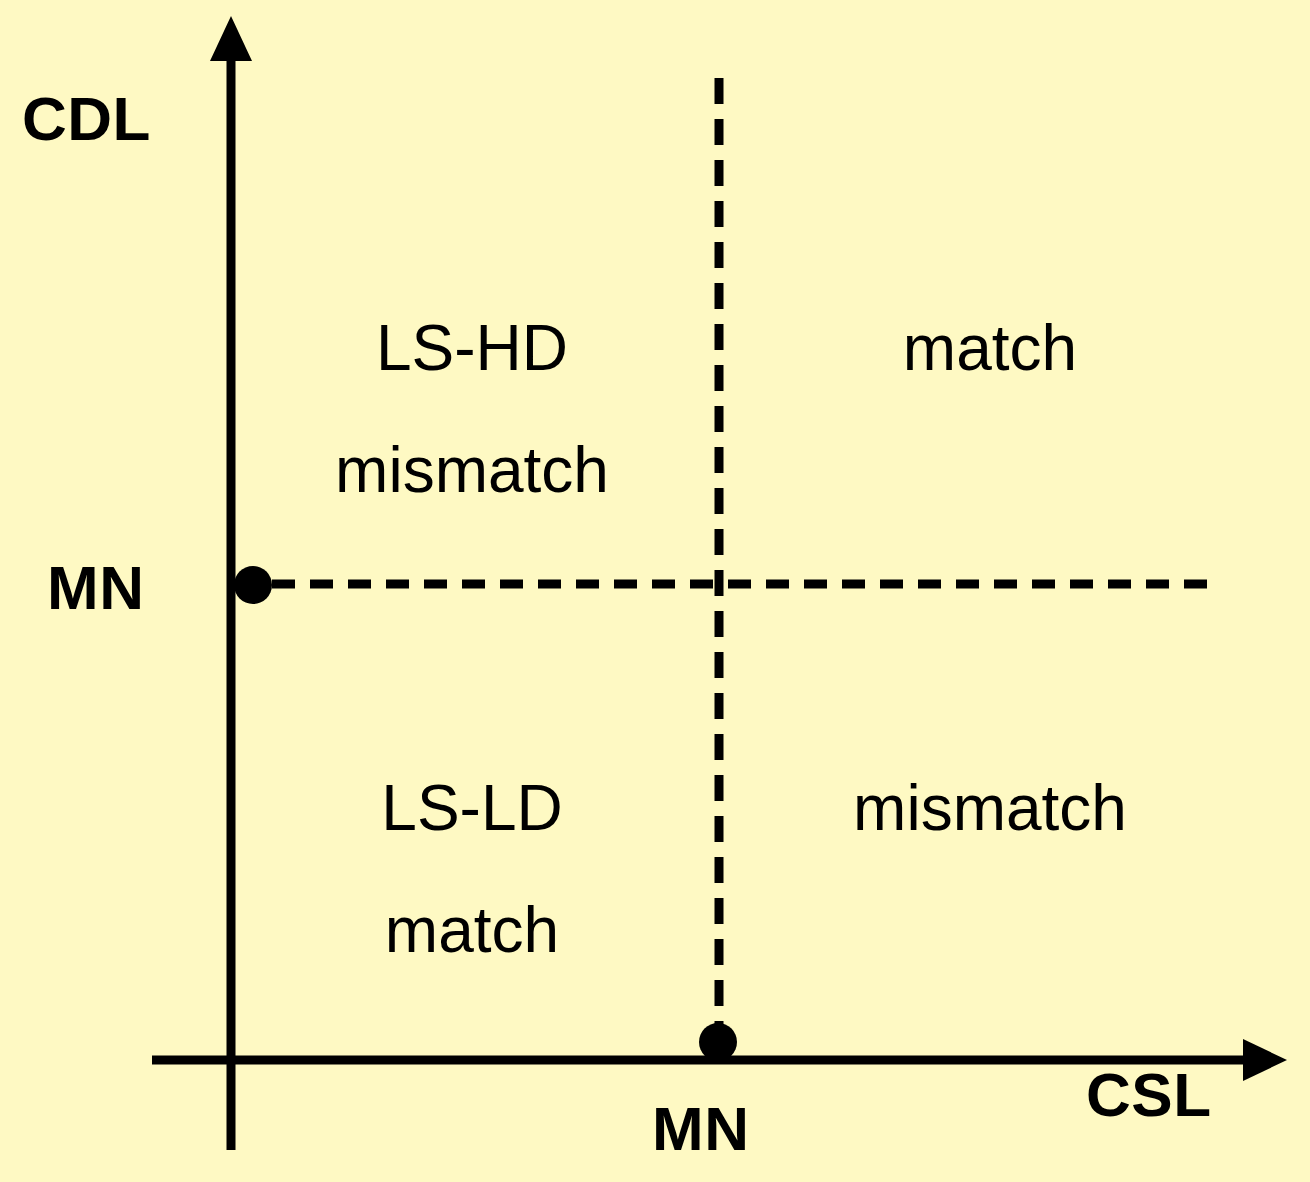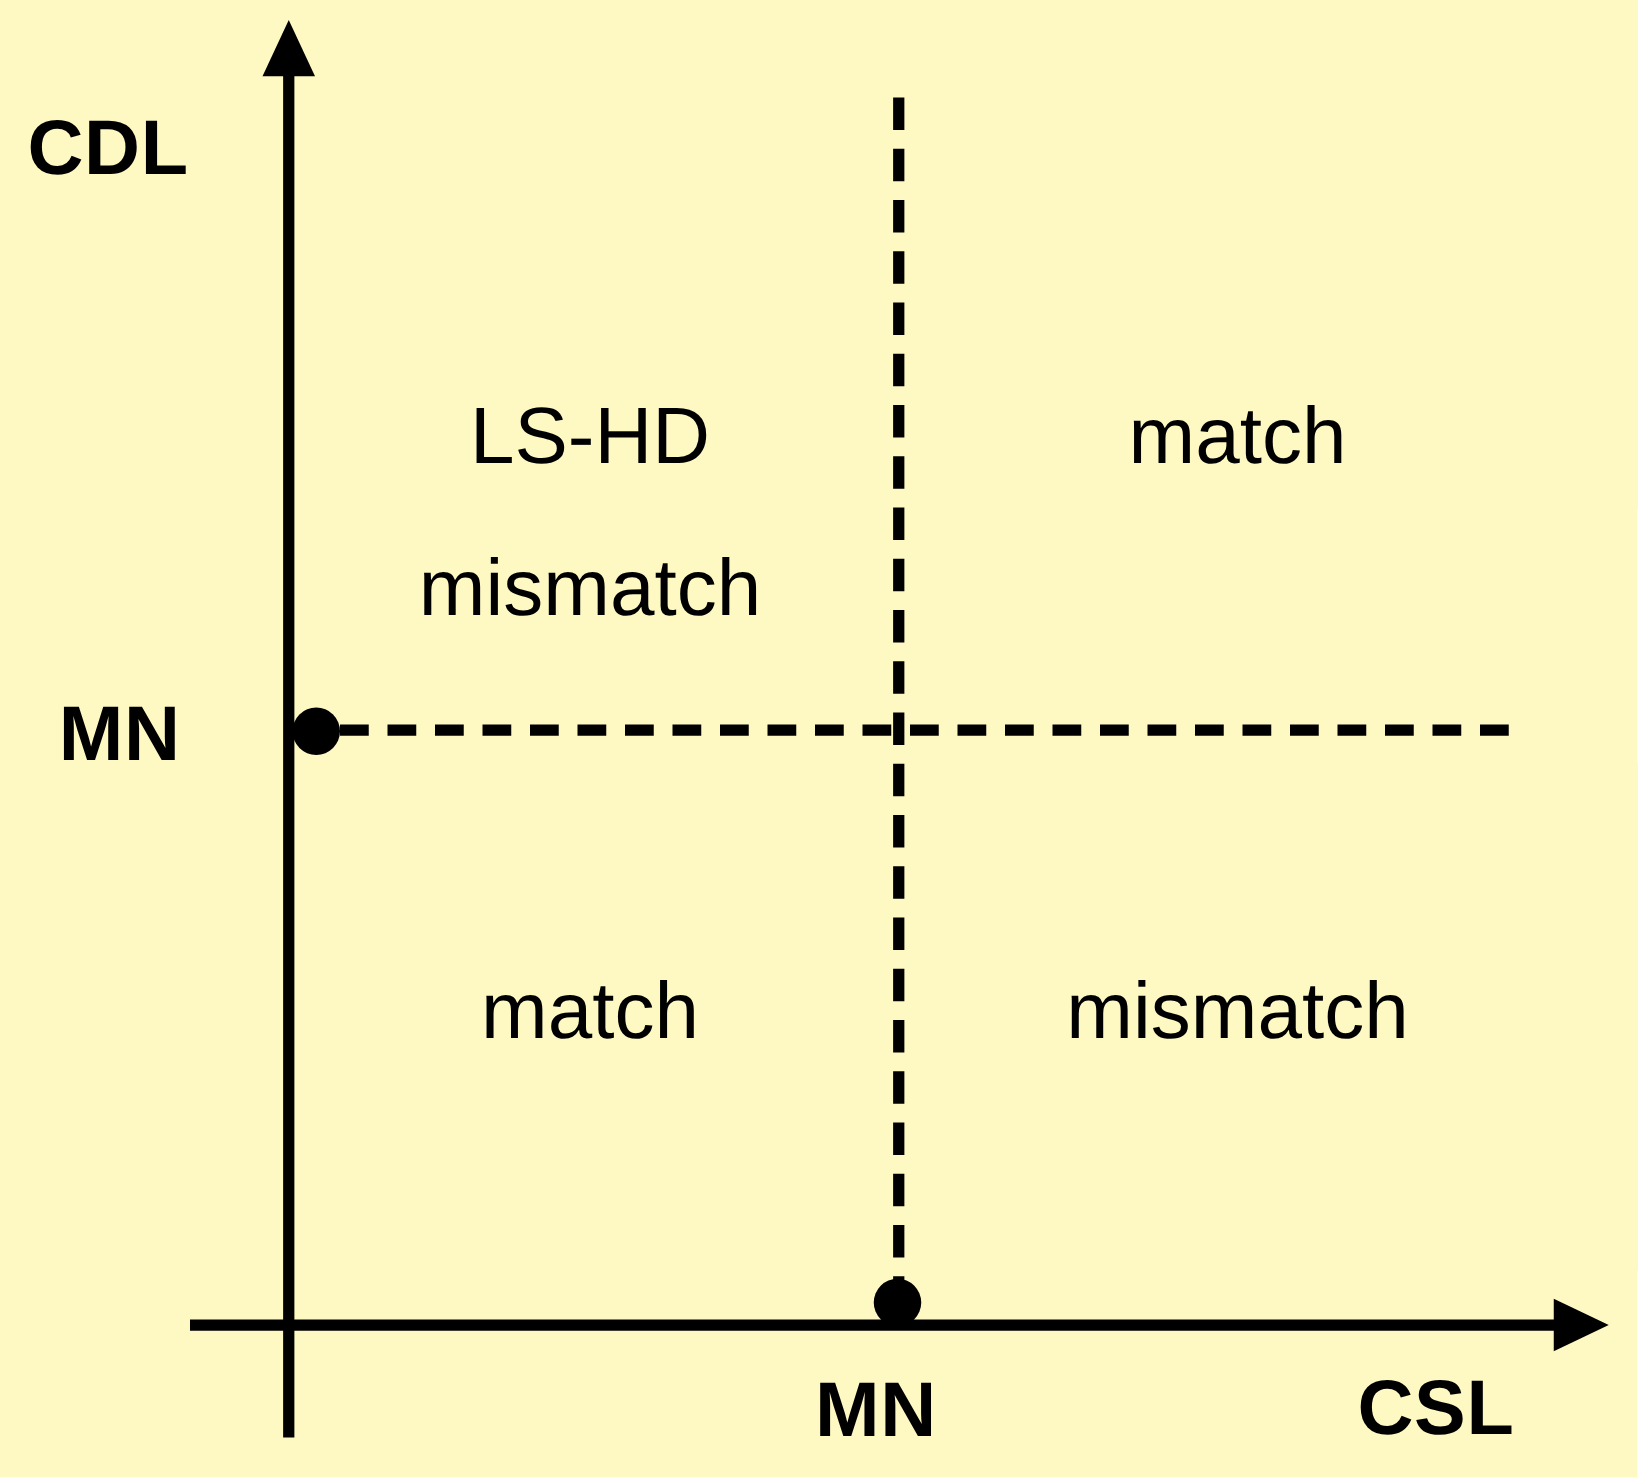--- a/index.html
+++ b/index.html
@@ -30,21 +30,21 @@
   
   .axis-label {
     position: absolute;
     font-weight: bold;
     font-size: 62px;
     line-height: 1;
     letter-spacing: 0.5px;
     white-space: nowrap;
   }
   #label-cdl  { left: 22px;  top: 88px; }
-  #label-csl  { left: 1086px; top: 1096px; }
+  #label-csl  { left: 1086px; top: 1064px; }
   #tick-mn-y  { left: 47px;  top: 557px; }
   #tick-mn-x  { left: 652px; top: 1098px; }
 
   
   .quadrant {
     position: absolute;
     font-weight: normal;
     font-size: 64px;
     line-height: 1.90;
     text-align: center;
@@ -92,20 +92,21 @@
   <div class="quadrant" id="quad-top-left">
     <span class="q-line">LS-HD</span>
     <span class="q-line">mismatch</span>
   </div>
 
   <div class="quadrant" id="quad-top-right">
     <span class="q-line">match</span>
   </div>
 
   <div class="quadrant" id="quad-bottom-left">
+    <span class="q-line">LS-LD</span>
     <span class="q-line">match</span>
   </div>
 
   <div class="quadrant" id="quad-bottom-right">
     <span class="q-line">mismatch</span>
   </div>
 
 </div>
 
 </body></html>

